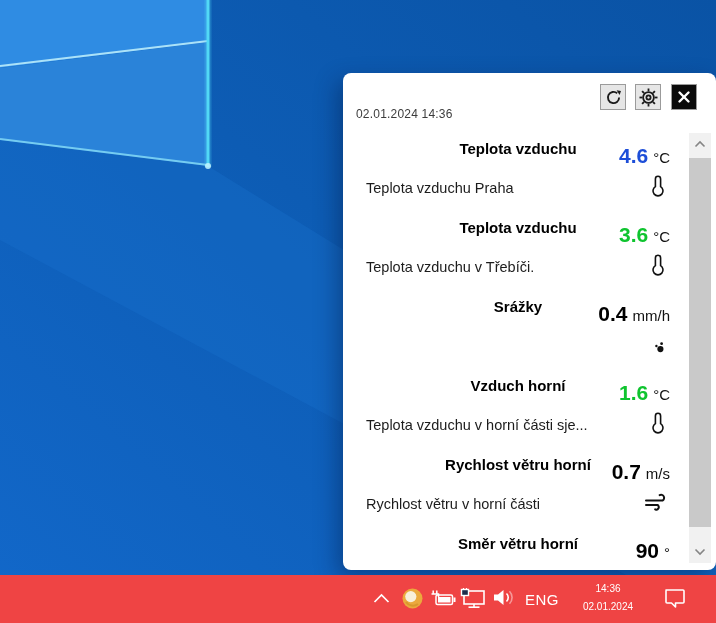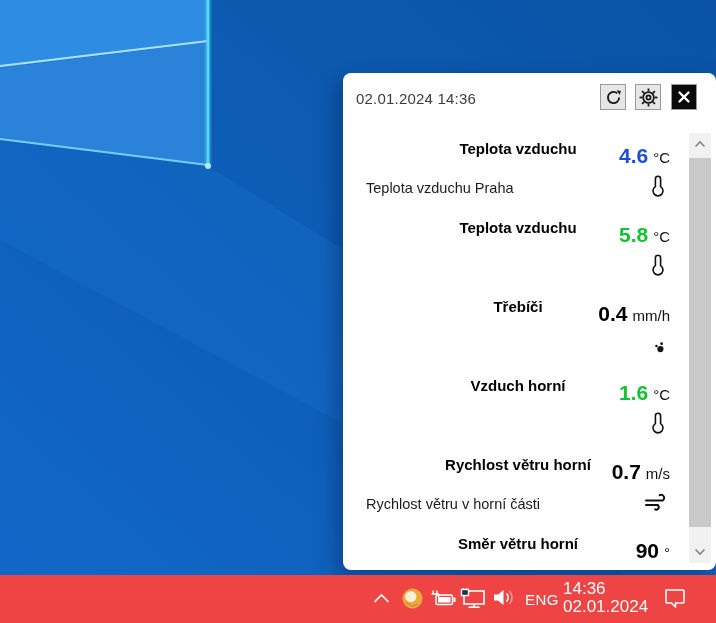--- a/index.html
+++ b/index.html
@@ -10,21 +10,21 @@
   }
   
   .desktop{position:absolute;inset:0;z-index:0;}
   
   .popup{
     position:absolute;left:343px;top:73px;width:373px;height:497px;
     background:#ffffff;border-radius:8px 8px 8px 8px;z-index:5;
     box-shadow:-6px 8px 22px rgba(0,20,60,.38);
   }
   .popup-header-datetime{
-    position:absolute;left:13px;top:17px;font-size:15px;color:#3c3c3c;letter-spacing:.2px;
+    position:absolute;left:13px;top:34px;font-size:12px;color:#3c3c3c;letter-spacing:.2px;
   }
   .hdr-btn{
     position:absolute;top:11px;width:26px;height:26px;box-sizing:border-box;
     background:#e6e6e6;border:1px solid #9b9b9b;display:flex;align-items:center;justify-content:center;
     padding:0;cursor:default;
   }
   .hdr-btn.refresh{left:257px;}
   .hdr-btn.settings{left:292px;}
   .hdr-btn.close{left:328px;background:#0b0b0b;}
   
@@ -45,21 +45,21 @@
   .sb-btn.up{top:0;}
   .sb-btn.down{bottom:0;}
   .sb-thumb{position:absolute;left:0;top:25px;width:22px;height:369px;background:#c9c9c9;}
   
   .taskbar{
     position:absolute;left:0;top:575px;width:716px;height:48px;background:#ef4444;z-index:6;
     color:#fff;
   }
   .tray-icon{position:absolute;display:flex;align-items:center;justify-content:center;}
   .lang{position:absolute;left:525px;top:0;height:48px;display:flex;align-items:center;font-size:15px;letter-spacing:.4px;}
-  .clock{position:absolute;left:563px;top:5px;width:90px;text-align:left;font-size:17px;line-height:18px;}
+  .clock{position:absolute;left:563px;top:5px;width:90px;text-align:center;font-size:10px;line-height:18px;}
   
   svg{display:block;}
 </style>
 </head>
 <body>
 
 <div class="desktop">
   <svg width="716" height="623" viewBox="0 0 716 623">
     <defs>
       <linearGradient id="bgGrad" x1="0" y1="1" x2="1" y2="0">
@@ -138,33 +138,34 @@
       </svg>
 
     </span>
   </div>
 
   <div class="row">
     <div class="row-line1">
       <span class="row-title">Teplota vzduchu</span>
     </div>
     <span class="row-value-group">
-      <span class="row-value" style="color: rgb(15, 196, 47);">5.8</span><span class="row-unit">°C</span>
-    </span>
+      <span class="row-value" style="color: rgb(15, 196, 47);">3.6</span><span class="row-unit">°C</span>
+    </span>
+    <span class="row-subtitle">Teplota vzduchu v Třebíči.</span>
     <span class="row-icon">
       <svg class="ic thermometer-icon show" width="24" height="26" viewBox="0 0 24 26">
         <path d="M 9.4,5.9 a 2.6,2.6 0 0 1 5.2,0 v 7.7 a 5,5 0 1 1 -5.2,0 z" fill="#ffffff" stroke="#111111" stroke-width="1.6"></path>
       </svg>
 
     </span>
   </div>
 
   <div class="row">
     <div class="row-line1">
-      <span class="row-title">Třebíči</span>
+      <span class="row-title">Srážky</span>
     </div>
     <span class="row-value-group">
       <span class="row-value" style="color: rgb(0, 0, 0);">0.4</span><span class="row-unit">mm/h</span>
     </span>
     <span class="row-icon">
 
       <svg class="ic raindrops-icon show" width="20" height="22" viewBox="-10 -11 20 11.5">
         <circle cx="-3.6" cy="-3.2" r="1.2" fill="#111111"></circle>
         <circle cx="1.6" cy="-5.6" r="1.4" fill="#111111"></circle>
         <circle cx="0.4" cy="-0.2" r="3.1" fill="#111111"></circle>
@@ -173,20 +174,21 @@
     </span>
   </div>
 
   <div class="row">
     <div class="row-line1">
       <span class="row-title">Vzduch horní</span>
     </div>
     <span class="row-value-group">
       <span class="row-value" style="color: rgb(15, 196, 47);">1.6</span><span class="row-unit">°C</span>
     </span>
+    <span class="row-subtitle">Teplota vzduchu v horní části sje...</span>
     <span class="row-icon">
       <svg class="ic thermometer-icon show" width="24" height="26" viewBox="0 0 24 26">
         <path d="M 9.4,5.9 a 2.6,2.6 0 0 1 5.2,0 v 7.7 a 5,5 0 1 1 -5.2,0 z" fill="#ffffff" stroke="#111111" stroke-width="1.6"></path>
       </svg>
 
     </span>
   </div>
 
   <div class="row">
     <div class="row-line1">

